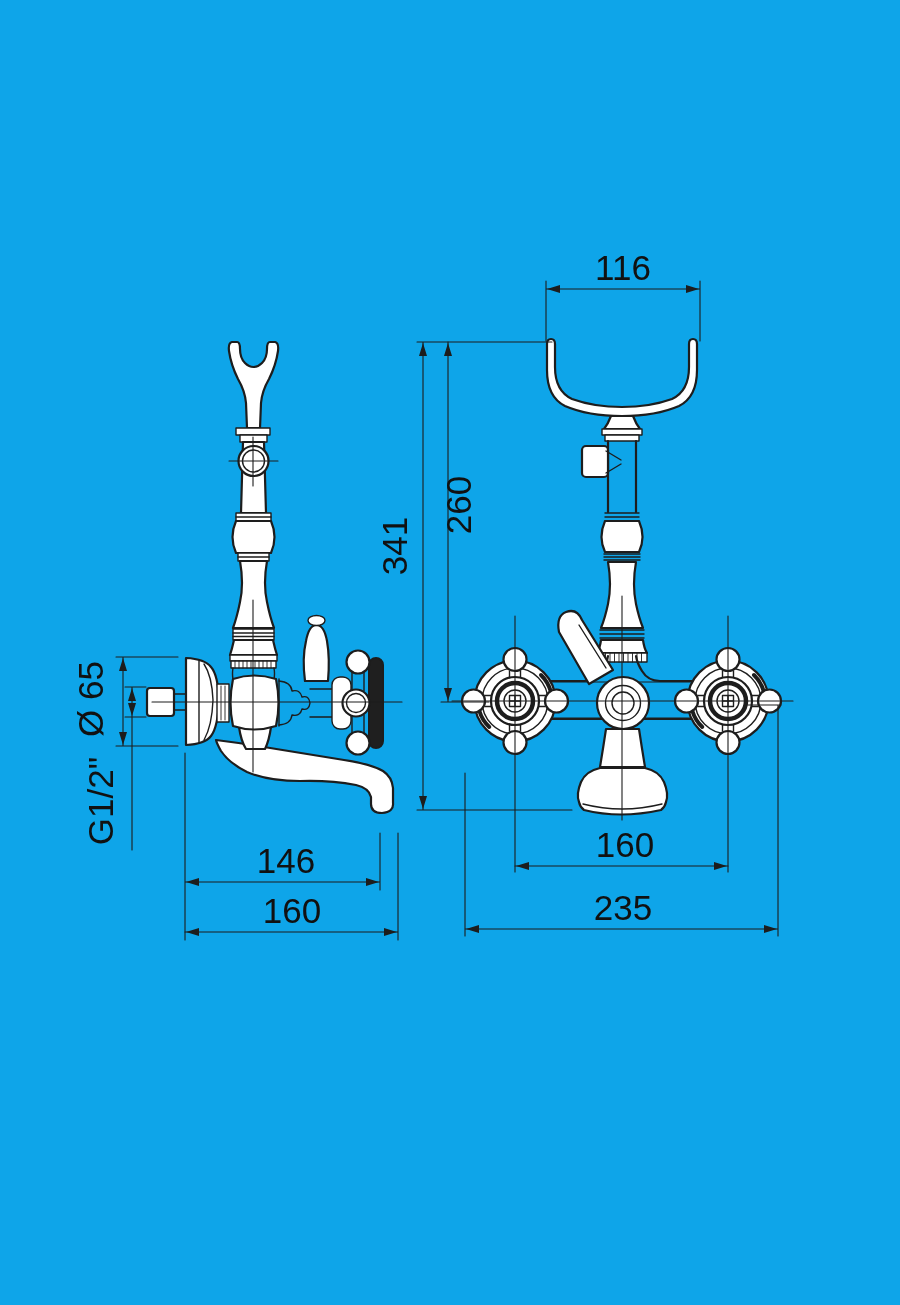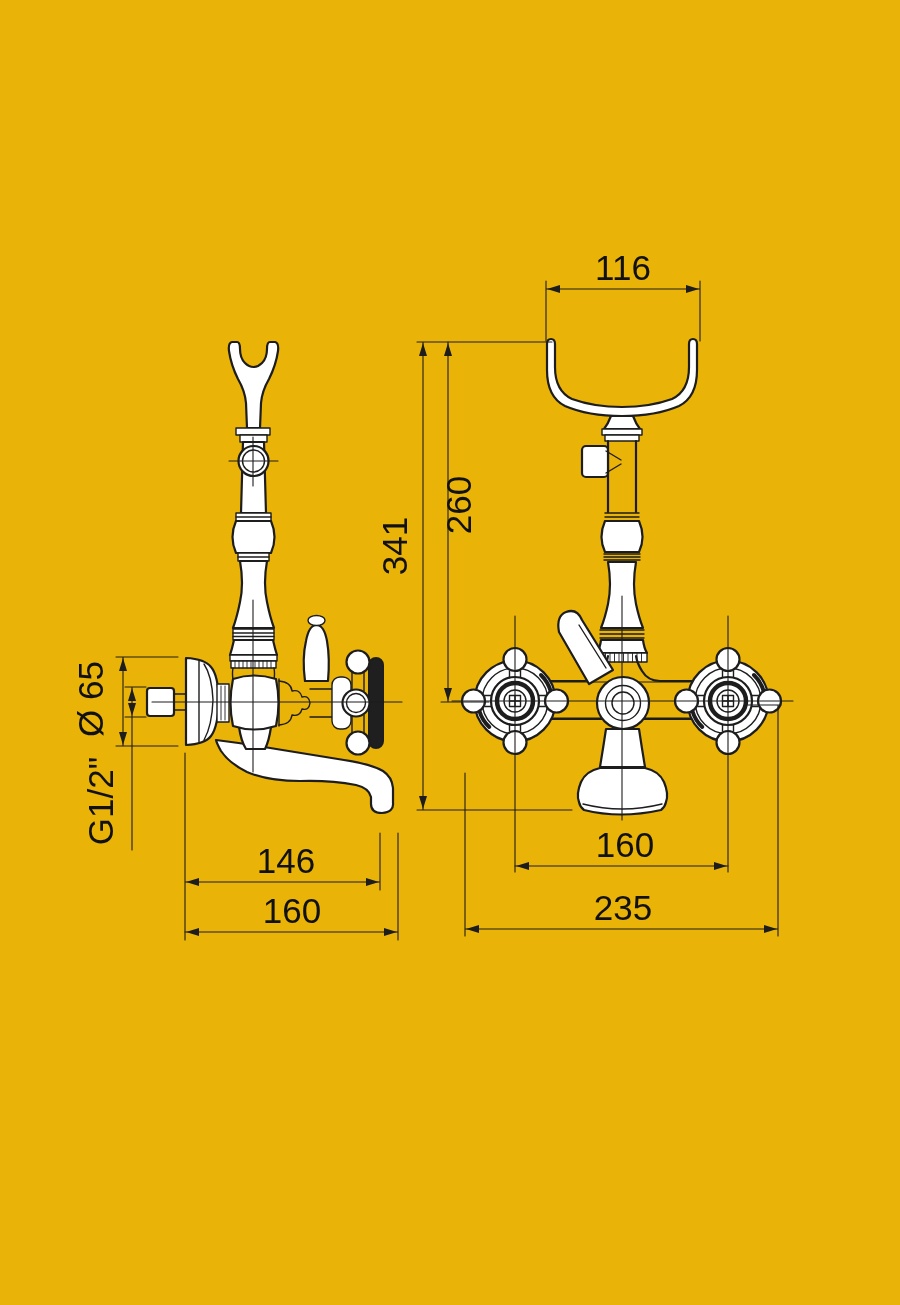--- a/index.html
+++ b/index.html
@@ -1,16 +1,16 @@
 <!DOCTYPE html>
 <html><head>
 <meta charset="utf-8">
 <style>
   html,body{margin:0;padding:0;background:#ffffff;}
-  .stage{position:relative;width:900px;height:1305px;background:#eab308;overflow:hidden;}
+  .stage{position:relative;width:900px;height:1305px;background:#0ea5e9;overflow:hidden;}
   svg{position:absolute;left:0;top:0;}
   svg *{stroke:#1d1d1d;stroke-linecap:round;stroke-linejoin:round;fill:none;}
   .o2{stroke-width:2.2;fill:#ffffff;}
   .s2{stroke-width:2.2;}
   .l14{stroke-width:1.4;}
   .f14{stroke-width:1.4;fill:#ffffff;}
   .thin{stroke-width:1.1;}
   .hatch{stroke-width:0.9;}
   .dark{fill:#1f1f1f;stroke-width:2;}
   .ring{stroke-width:4.5;}

